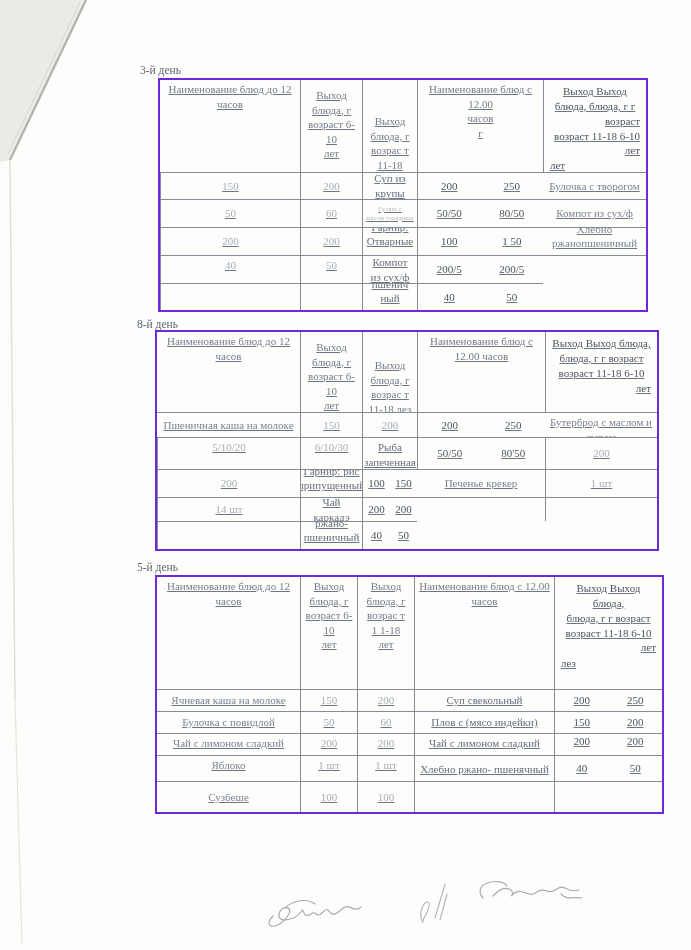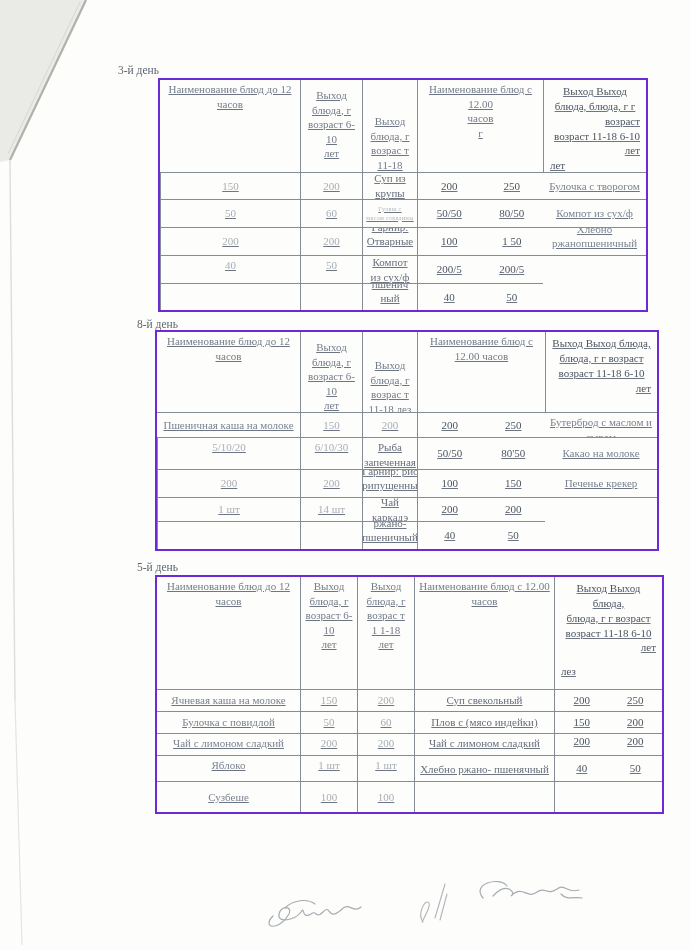--- a/index.html
+++ b/index.html
@@ -29,21 +29,21 @@
   .name-pm { color:#68707e; }
   .tiny { font-size:6px; color:#b0b7bf; letter-spacing:0.4px; line-height:1.5; }
 
   .col5h {
     flex-direction:column; align-items:stretch; justify-content:flex-start;
     color:#4d5663; padding:4px 6px; font-size:11px;
   }
   .col5h .l { width:100%; line-height:1.35; }
   .tc { text-align:center; } .tr { text-align:right; } .tl { text-align:left; }
   .bottomline { margin-top:auto; }
-  .gapline { margin-top:9px; }
+  .gapline { margin-top:1px; }
 
   .pair { color:#4d5663; padding:0; }
   .pair span { display:inline-block; width:50%; text-align:center; }
 
   .pt8  { padding-top:8px; }
   .pt26 { padding-top:26px; }
   .pt34 { padding-top:34px; }
 </style>
 </head>
 <body>
@@ -51,21 +51,21 @@
 <div class="page">
 
   <svg class="fold-svg" style="left:0;top:0;" width="120" height="950" viewBox="0 0 120 950">
     <polygon points="0,0 86,0 10,160 0,162" fill="#eaeae7"></polygon>
     <line x1="86" y1="0" x2="10" y2="160" stroke="#b0b0ac" stroke-width="2.2"></line>
     <line x1="80" y1="2" x2="8" y2="154" stroke="#d6d6d2" stroke-width="1"></line>
     <line x1="10" y1="160" x2="15" y2="700" stroke="#ddddd9" stroke-width="1.4"></line>
     <line x1="15" y1="700" x2="22" y2="945" stroke="#e4e4e0" stroke-width="1.2"></line>
   </svg>
 
-  <div class="day-label" style="left:118px; top:64px;">3-й день</div>
+  <div class="day-label" style="left:140px; top:64px;">3-й день</div>
 
   <div class="mt" style="left:158px; top:78px; grid-template-columns:140px 62px 55px 126px 103px; grid-template-rows:92px 27px 28px 28px 28px 27px;">
 
     <div class="c nl hc vt pre">Наименование блюд до 12
 часов</div>
     <div class="c hc vt pre pt8">Выход
 блюда, г
 возраст 6-10
 лет</div>
     <div class="c hc vt pre pt34">Выход
@@ -166,21 +166,20 @@
 
     <div class="c nl name-am vt">Бутерброд с маслом и сыром</div>
     <div class="c num vt">5/10/20</div>
     <div class="c num vt">6/10/30</div>
     <div class="c name-pm vt">Рыба запеченная с овощами</div>
     <div class="c pair">
         <span>50/50</span>
         <span>80'50</span>
       </div>
 
-    <div class="c nl name-am">Какао на молоке</div>
     <div class="c num">200</div>
     <div class="c num">200</div>
     <div class="c name-pm vb">Гарнир: рис припущенный</div>
     <div class="c pair">
         <span>100</span>
         <span>150</span>
       </div>
 
     <div class="c nl name-am">Печенье крекер</div>
     <div class="c num">1 шт</div>

